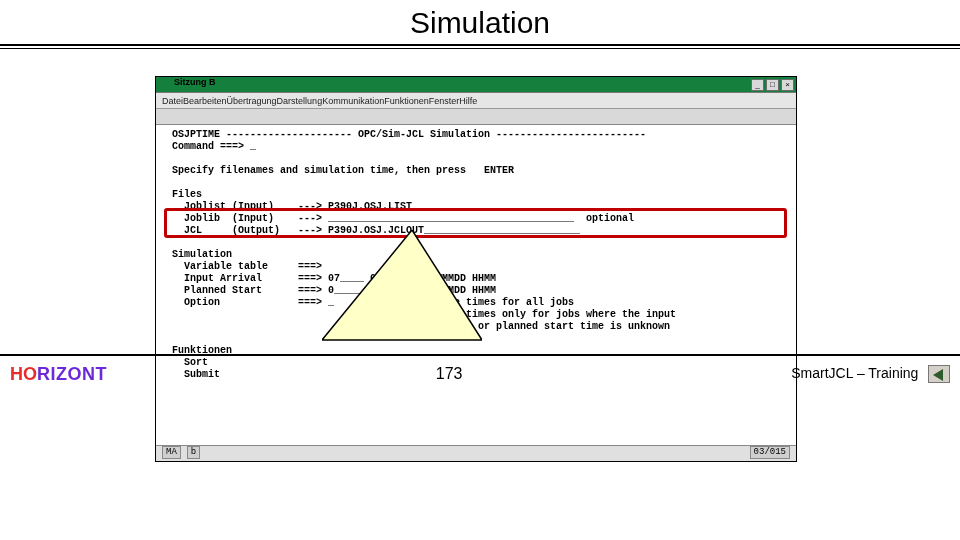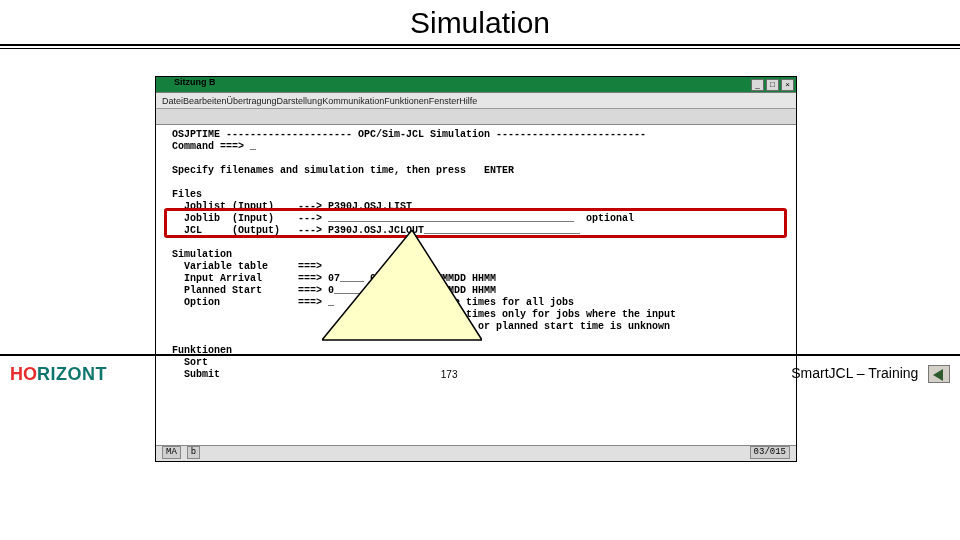--- a/index.html
+++ b/index.html
@@ -26,22 +26,22 @@
   .hl-box { position: absolute; border: 3px solid #c00000; border-radius: 3px; background: transparent; }
   
   .callout { position: absolute; background: #ffffc8; border: 1.5px solid #000; border-radius: 10px; padding: 6px 14px; font-size: 16px; text-align: center; line-height: 20px; }
   .pointer-shape { position: absolute; }
 
   
   .footer { position: absolute; left: 0; right: 0; bottom: 0; height: 38px; border-top: 2px solid #000; display: flex; align-items: center; justify-content: space-between; padding: 0 10px; font-size: 13px; }
   .logo { font-size: 18px; }
   .logo .h1 { color: #e82c2c; font-weight: bold; }
   .logo .o  { color: #e82c2c; font-weight: bold; }
-  .logo .rest { color: #0f766e; font-weight: bold; letter-spacing: 0.5px; }
-  .pagenum { font-size: 10px; }
+  .logo .rest { color: #6d28d9; font-weight: bold; letter-spacing: 0.5px; }
+  .pagenum { font-size: 16px; }
   .course { font-size: 14px; }
   .back-icon { display: inline-block; width: 22px; height: 18px; border: 1px solid #777; background: #d4d0c8; position: relative; margin-left: 6px; vertical-align: middle; }
   .back-icon::before { content: ""; position: absolute; left: 4px; top: 3px; border-top: 6px solid transparent; border-bottom: 6px solid transparent; border-right: 10px solid #2e5b2e; }
 </style>
 </head>
 <body>
 
 <div class="slide">
   <div class="title">Simulation</div>
   <div class="title-rule"></div>

